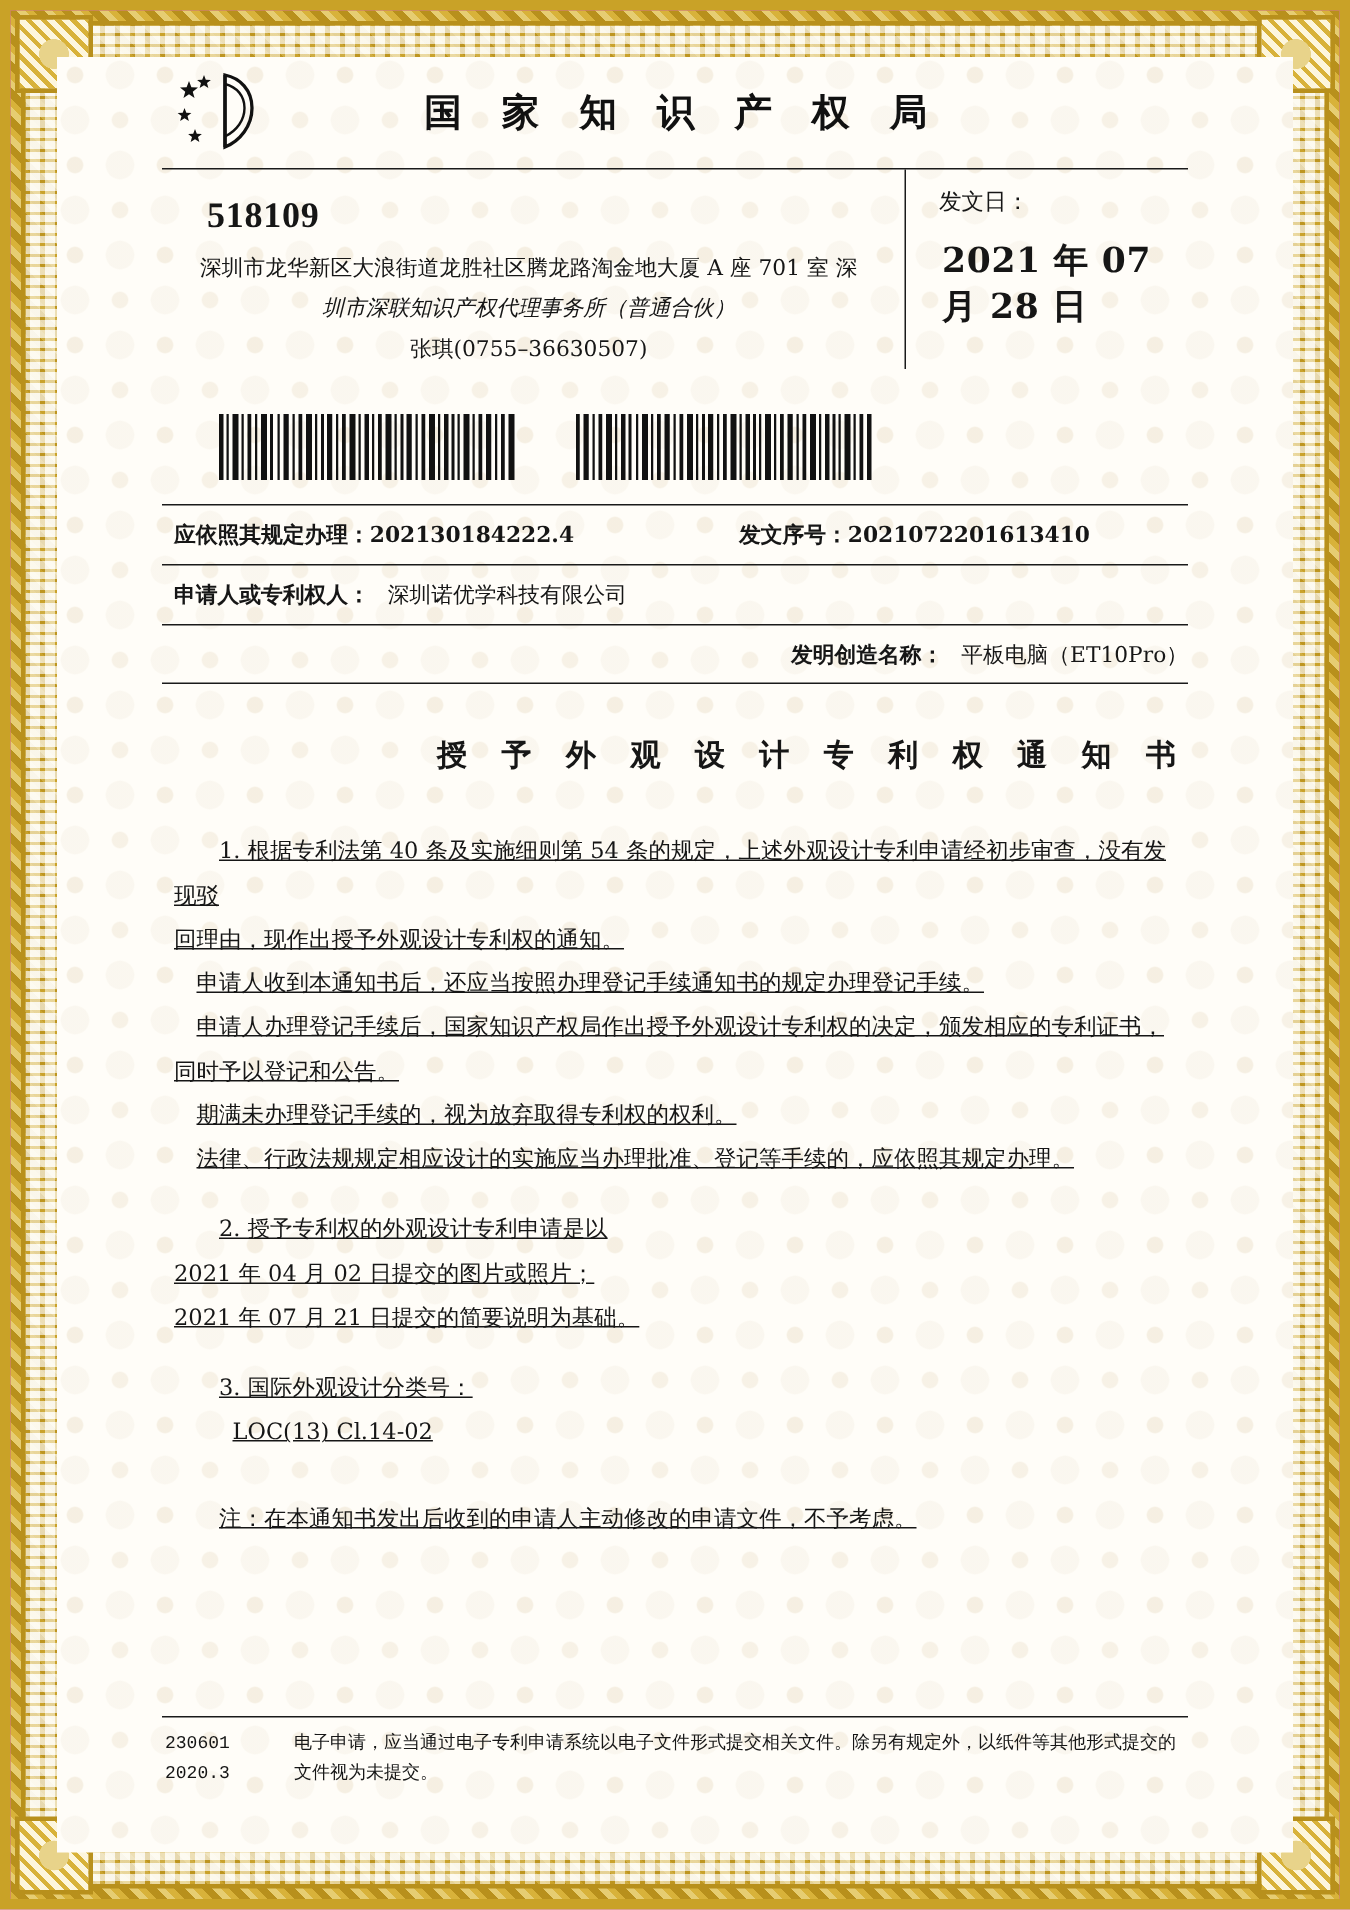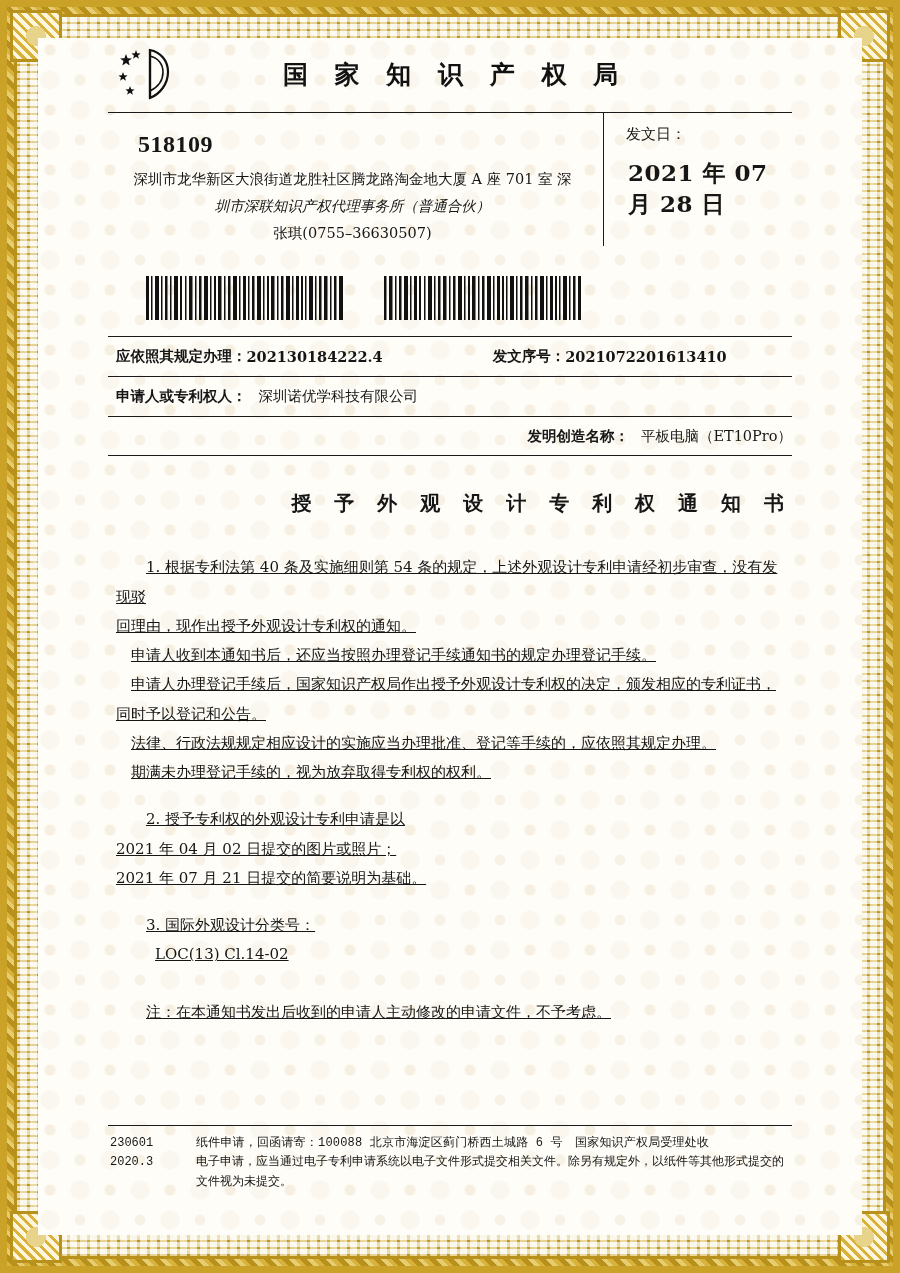--- a/index.html
+++ b/index.html
@@ -380,41 +380,40 @@
       </div>
 
       <div class="main-title">授 予 外 观 设 计 专 利 权 通 知 书</div>
 
       <div class="body-text">
         <p class="ind">1. 根据专利法第 40 条及实施细则第 54 条的规定，上述外观设计专利申请经初步审查，没有发现驳</p>
         <p>回理由，现作出授予外观设计专利权的通知。</p>
         <p class="ind1">申请人收到本通知书后，还应当按照办理登记手续通知书的规定办理登记手续。</p>
         <p class="ind1">申请人办理登记手续后，国家知识产权局作出授予外观设计专利权的决定，颁发相应的专利证书，</p>
         <p>同时予以登记和公告。</p>
+        <p class="ind1">期满未办理登记手续的，视为放弃取得专利权的权利。</p>
         <p class="ind1">法律、行政法规规定相应设计的实施应当办理批准、登记等手续的，应依照其规定办理。</p>
-        <p class="ind1">期满未办理登记手续的，视为放弃取得专利权的权利。</p>
         <div class="gap"></div>
         <p class="ind">2. 授予专利权的外观设计专利申请是以</p>
         <p>2021 年 04 月 02 日提交的图片或照片；</p>
         <p>2021 年 07 月 21 日提交的简要说明为基础。</p>
         <div class="gap"></div>
         <p class="ind">3. 国际外观设计分类号：</p>
         <p class="sub-ind">LOC(13) Cl.14-02</p>
         <div class="gap"></div>
         <div class="gap-sm"></div>
         <p class="ind">注：在本通知书发出后收到的申请人主动修改的申请文件，不予考虑。</p>
       </div>
 
       <div class="footer">
         <div class="footer-code">
           <div>230601</div>
           <div>2020.3</div>
         </div>
         <div class="footer-body">
-          <div class="footer-line1">纸件申请，回函请寄：100088 北京市海淀区蓟门桥西土城路 6 号　国家知识产权局受理处收</div>
           <div>电子申请，应当通过电子专利申请系统以电子文件形式提交相关文件。除另有规定外，以纸件等其他形式提交的</div>
           <div>文件视为未提交。</div>
         </div>
       </div>
 
     </div>
   </div>
 </div>
 
 </body></html>

